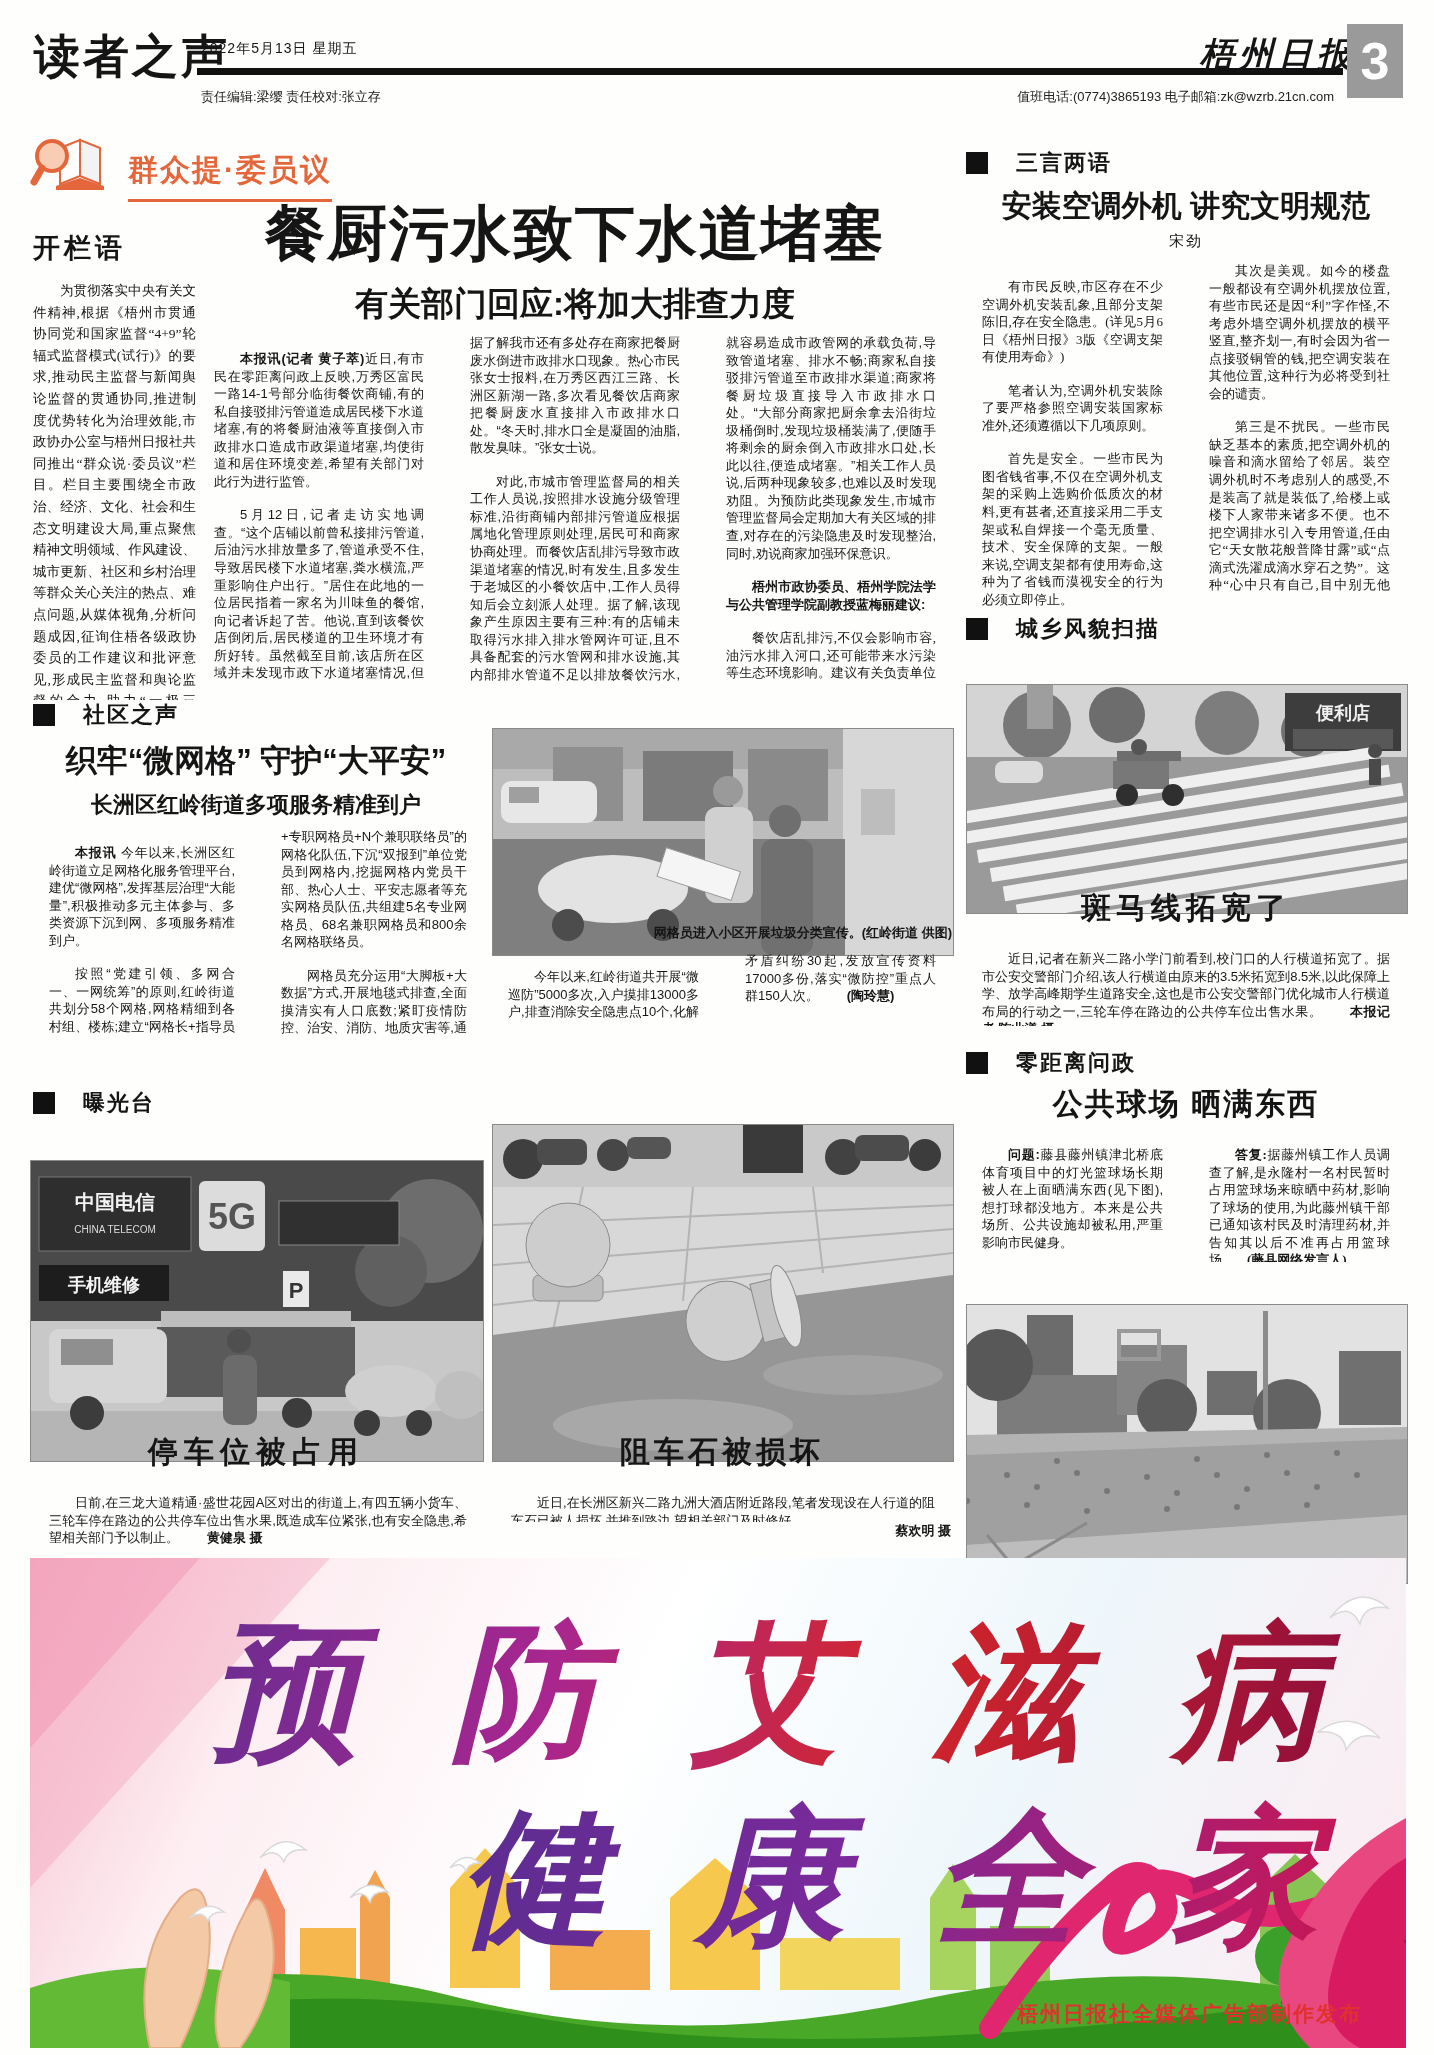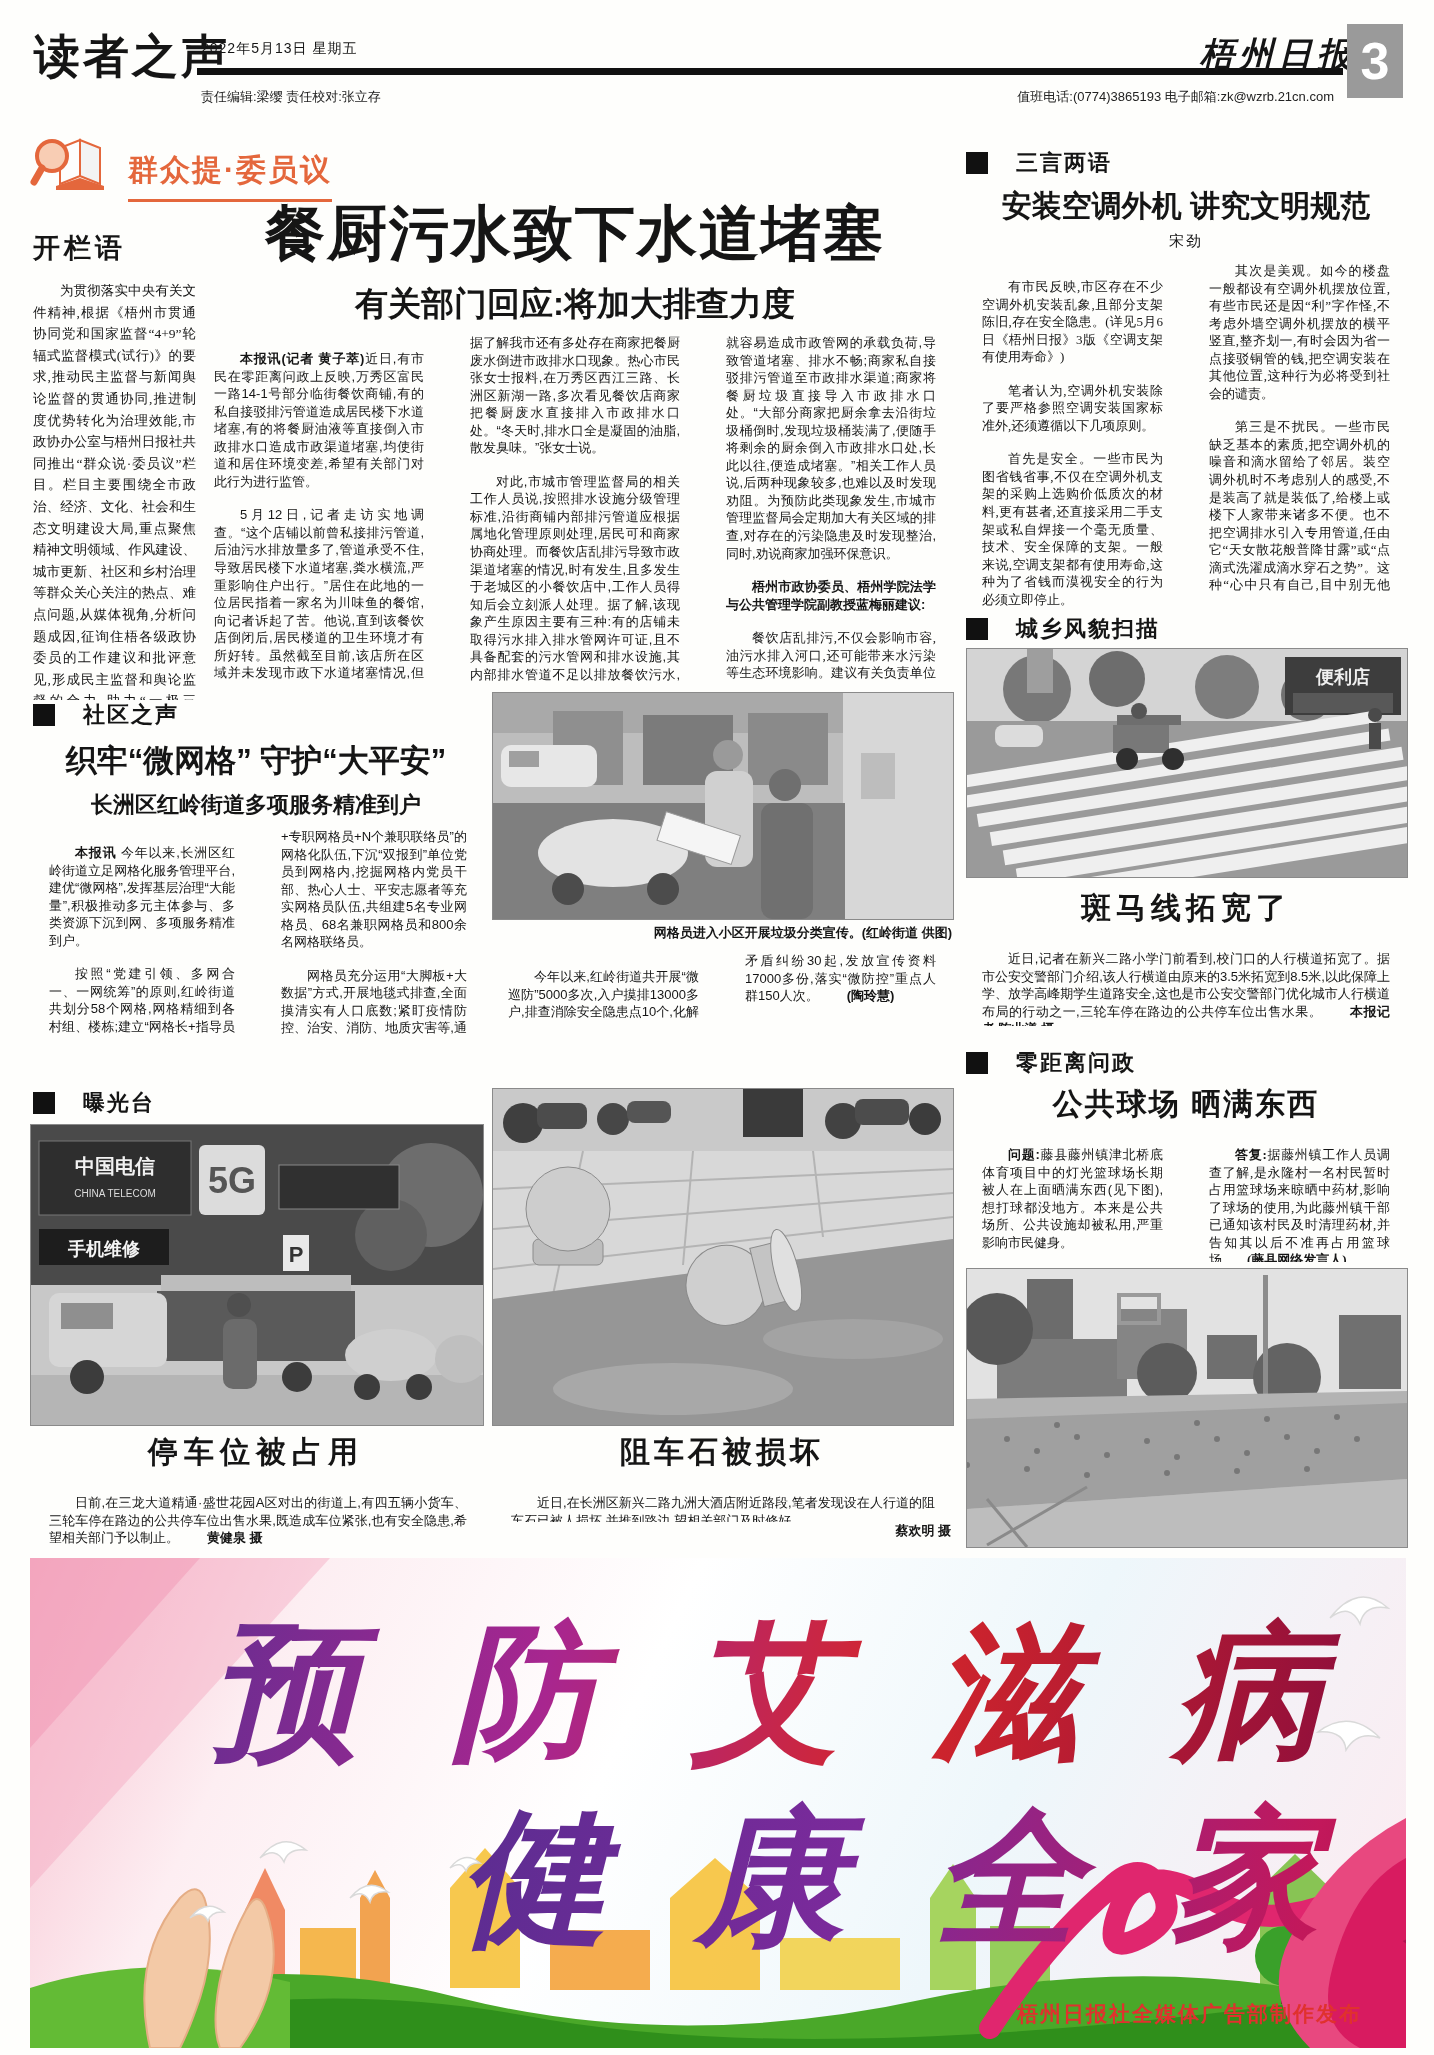--- a/index.html
+++ b/index.html
@@ -27,21 +27,21 @@
   .byline{font-weight:bold;margin-left:28px;}
   .byline-right{text-align:right;font-weight:bold;font-size:13px;}
   .lead{font-weight:bold;}
   
   .h-main{font-weight:900;font-size:60px;letter-spacing:2px;text-align:center;white-space:nowrap;}
   .h-sub{font-weight:900;font-size:33px;text-align:center;white-space:nowrap;}
   .h-sec{font-weight:900;text-align:center;white-space:nowrap;}
   .marker{display:flex;align-items:center;gap:28px;font-weight:900;font-size:22px;letter-spacing:2px;}
   .sq{width:22px;height:22px;background:#111;display:inline-block;}
   .author{text-align:center;font-size:15px;letter-spacing:2px;}
-  .photo{border:1px solid #8a8a8a;background:#c8c8c8;overflow:hidden;}
+  .photo{border:1px solid #8a8a8a;background:#c8c8c8;overflow:hidden;margin-top:36px;}
   .caption{font-size:13px;font-weight:bold;text-align:right;}
   
   .kl-title{font-family:"Liberation Serif","DejaVu Serif",serif;font-weight:900;font-size:27px;letter-spacing:4px;}
   .kl-body{font-size:13.5px;line-height:1.6;text-align:justify;}
   .kl-body p{margin:0;text-indent:2em;}
   
   .banner{background:linear-gradient(115deg,#f7bfce 0%,#fdeef2 18%,#ffffff 42%,#eef7fb 68%,#fdeaf0 100%);overflow:hidden;}
   .banner-line{font-family:"Liberation Serif","DejaVu Serif",serif;font-style:italic;font-weight:900;
                white-space:nowrap;background-clip:text;-webkit-background-clip:text;color:transparent;}
   .banner-credit{color:#e0312e;font-weight:900;font-size:21px;letter-spacing:2px;}

